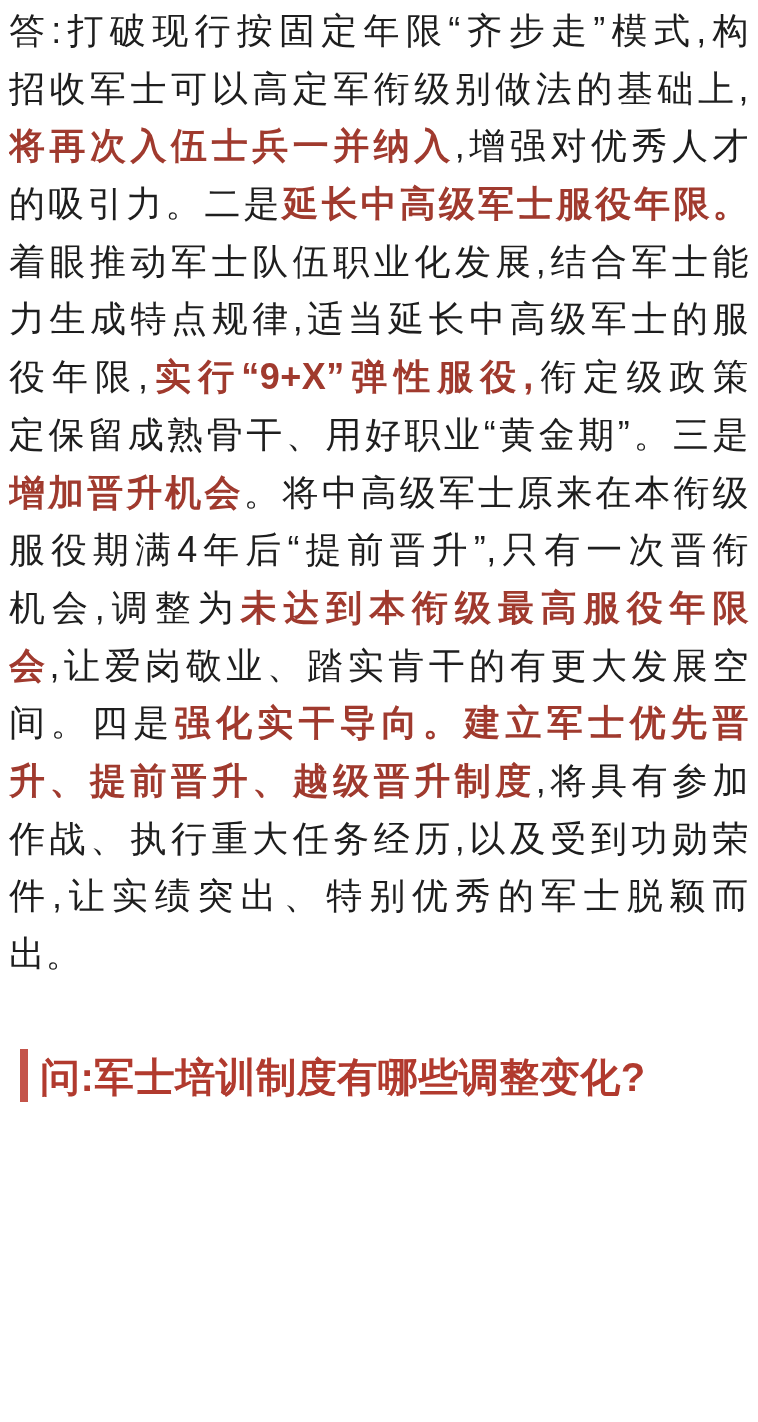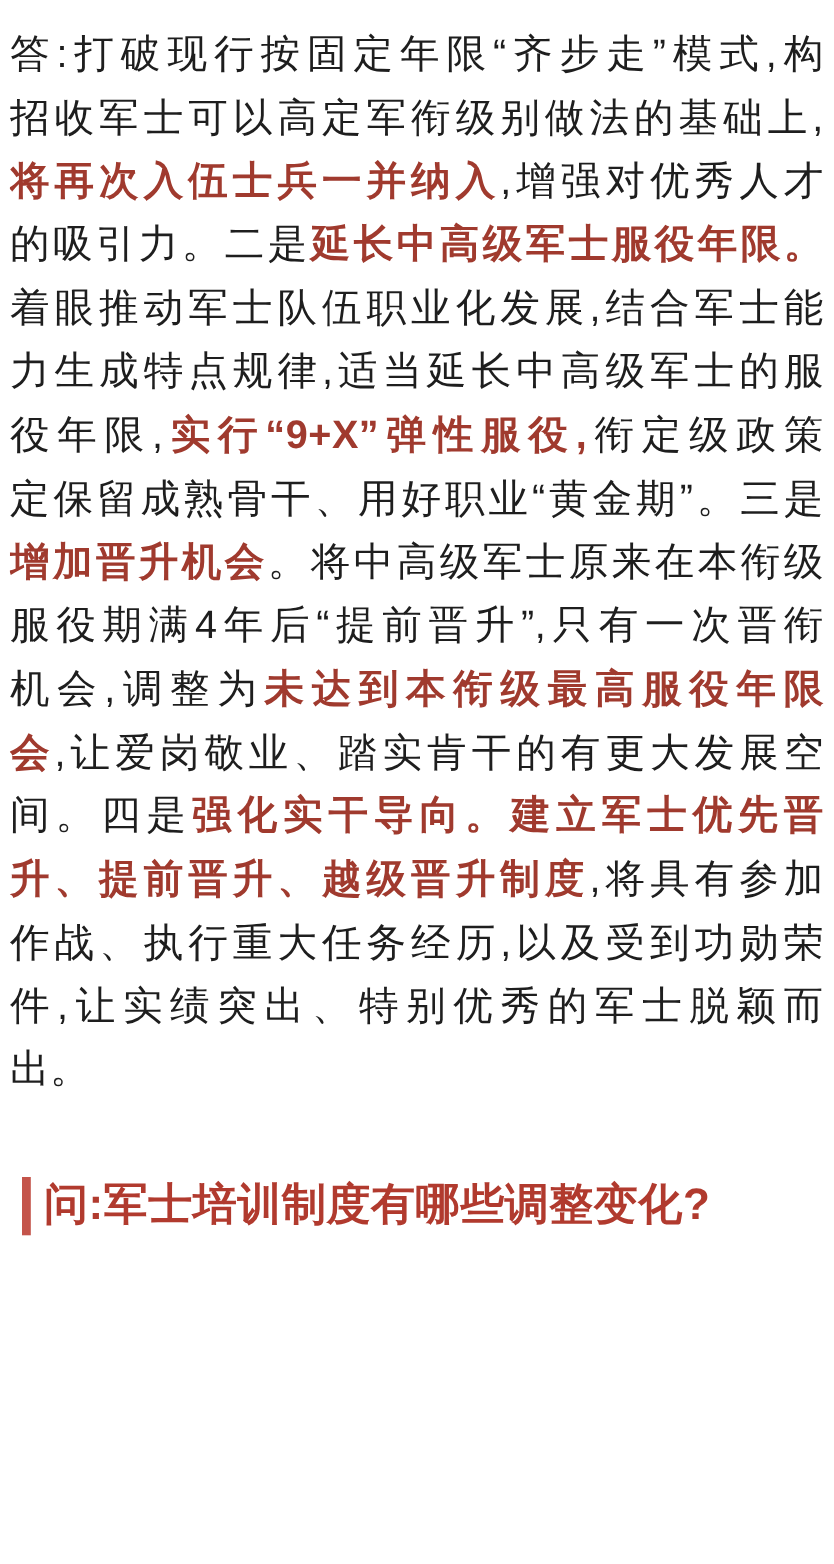--- a/index.html
+++ b/index.html
@@ -10,21 +10,21 @@
     width: 758px;
     height: 1422px;
     background: var(--bg, #ffffff);
     overflow: hidden;
     font-family: "Liberation Sans", "DejaVu Sans", sans-serif;
   }
   .article {
     box-sizing: border-box;
     width: 758px;
     height: 1218px;
-    padding: 20px 9px 0 9px;
+    padding: 2px 9px 0 9px;
   }
   
   .answer .line {
     height: 57.7px;
     line-height: 57.7px;
     font-size: 36px;
     color: var(--ink, #1e1e1e);
     text-align: justify;
     text-align-last: justify;
     text-justify: inter-character;
@@ -42,21 +42,21 @@
   }
   .answer .seg-r {
     color: var(--red, #a03a2e);
     font-weight: 700;
   }
   
   .question {
     margin-top: 66px;
     margin-left: 11px;
     display: flex;
-    align-items: flex-end;
+    align-items: flex-start;
   }
   .question .accent-bar {
     width: 8px;
     height: 53px;
     background: var(--bar, #c4544a);
     flex: 0 0 auto;
   }
   .question .q-text {
     margin-left: 12px;
     font-size: 40px;

